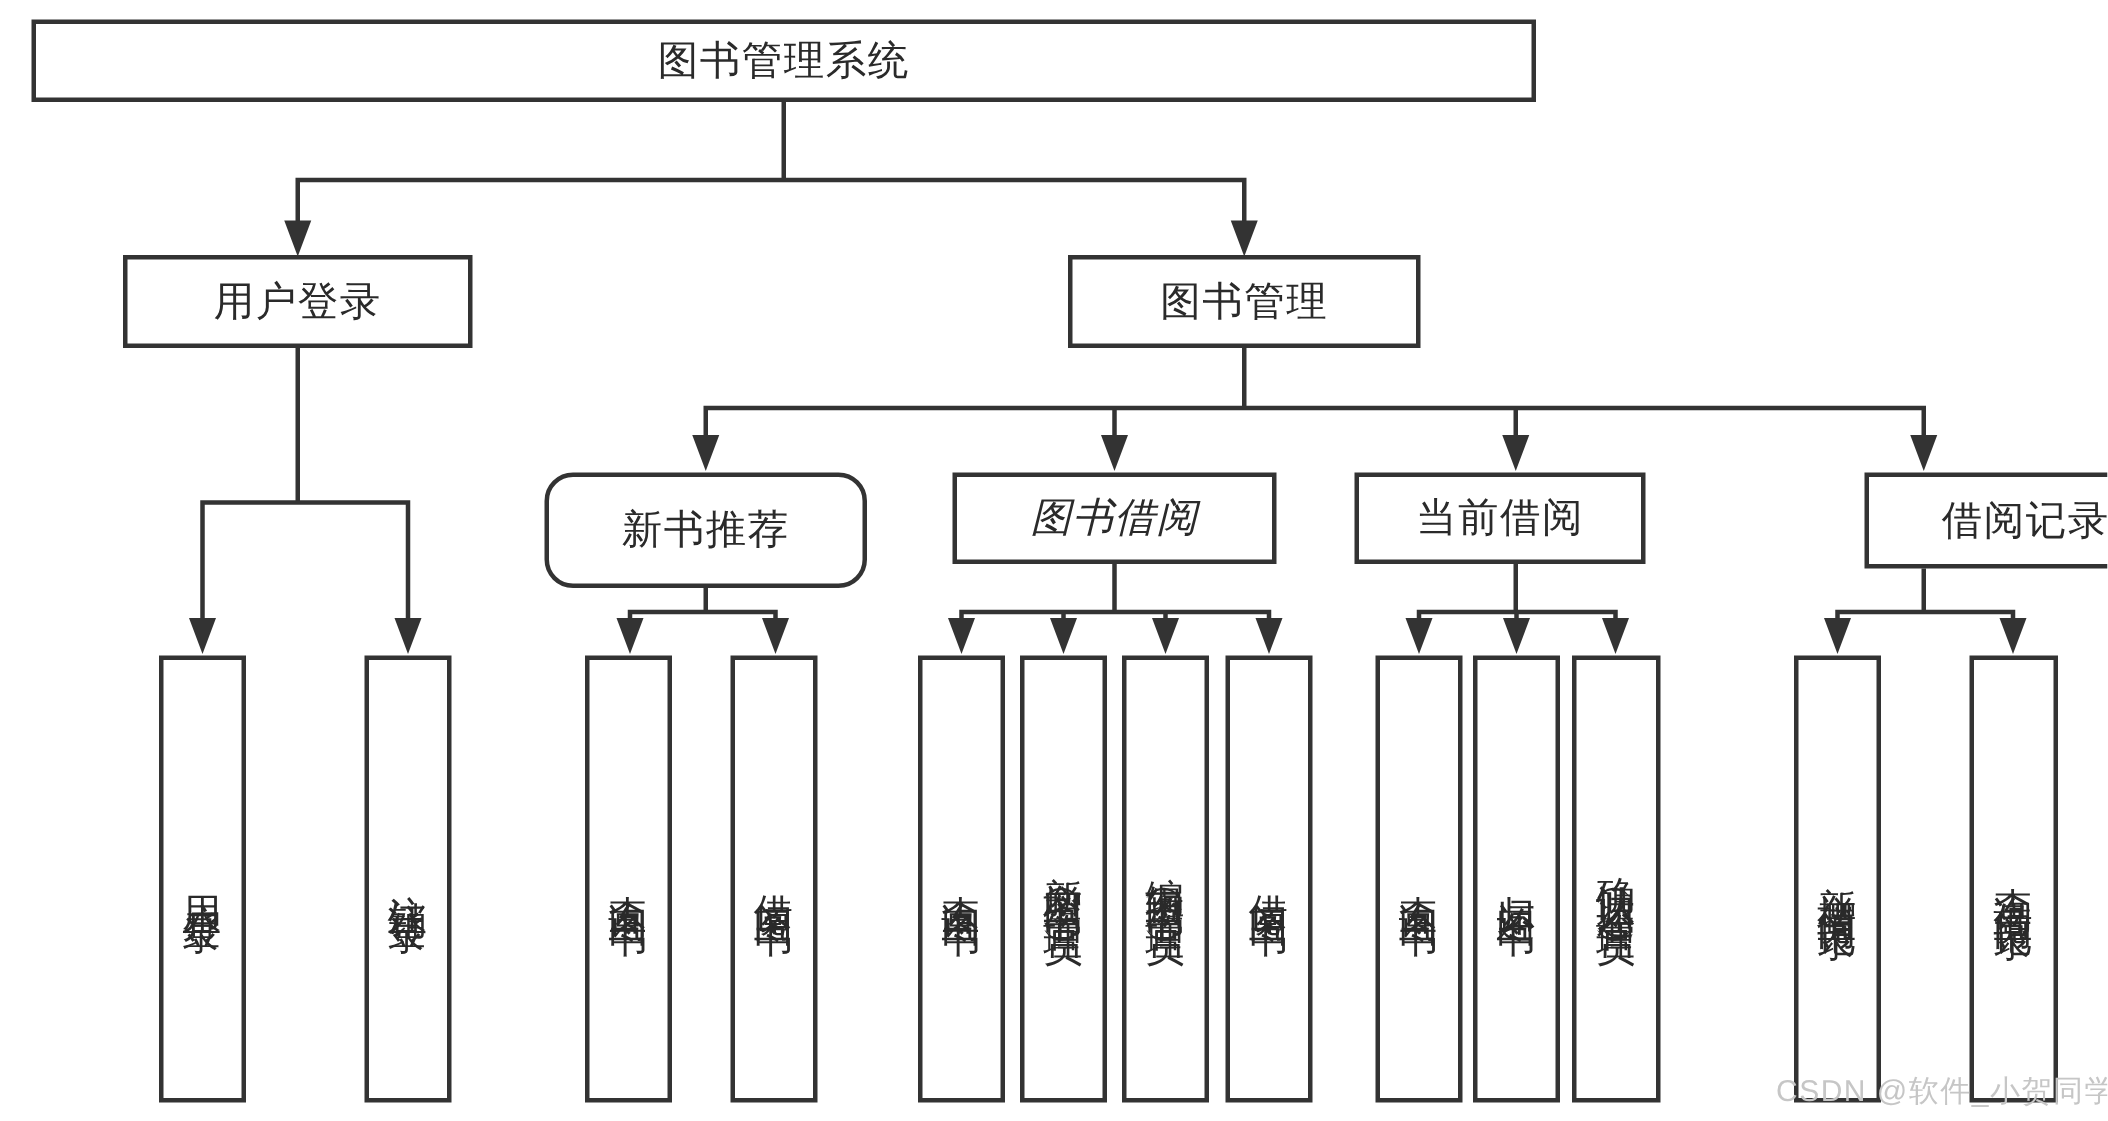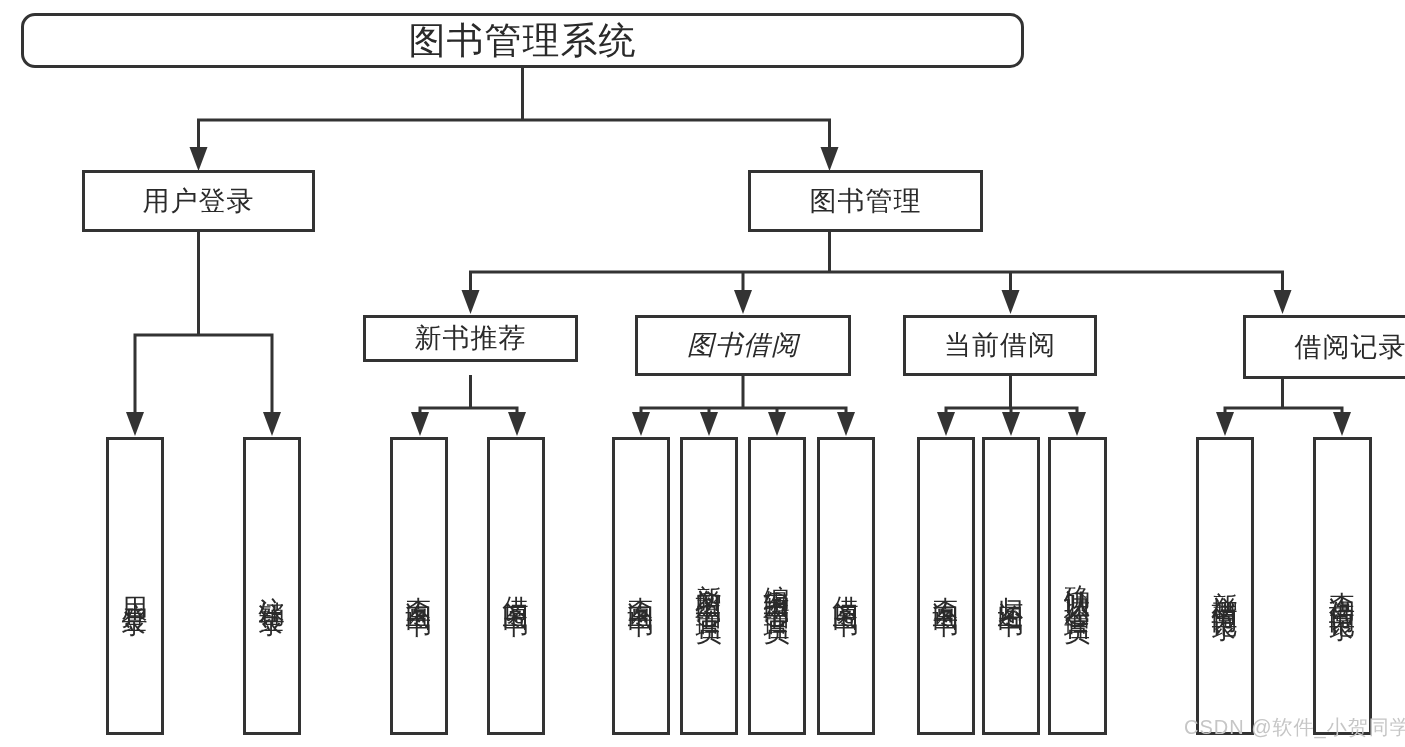--- a/index.html
+++ b/index.html
@@ -28,22 +28,21 @@
     justify-content: center;
     text-align: center;
     line-height: 1;
   }
   .hbox {
     font-size: 27px;
     letter-spacing: 1px;
     white-space: nowrap;
   }
   .root {
-    font-size: 37px;
-    border-radius: 14px;
+    font-size: 27px;
   }
   .vbox {
     writing-mode: vertical-rl;
     text-orientation: mixed;
     font-size: 26px;
     letter-spacing: 5px;
   }
   .watermark {
     position: absolute;
     left: 1184px;
@@ -115,23 +114,23 @@
       M937 412 L955 412 L946 436 Z
       M1002 412 L1020 412 L1011 436 Z
       M1068 412 L1086 412 L1077 436 Z
       M1216 412 L1234 412 L1225 436 Z
       M1333 412 L1351 412 L1342 436 Z"></path>
   </svg>
 
   <div class="box hbox root" style="left:21px; top:13px; width:1003px; height:55px;">图书管理系统</div>
 
   <div class="box hbox" style="left:82px; top:170px; width:233px; height:62px;">用户登录</div>
-  <div class="box hbox" style="left:712px; top:170px; width:235px; height:62px;margin-left:36px;">图书管理</div>
+  <div class="box hbox" style="left:712px; top:170px; width:235px; height:62px;">图书管理</div>
 
-  <div class="box hbox" style="left:363px; top:315px; width:215px; height:47px;">新书推荐</div>
+  <div class="box hbox" style="left:363px; top:315px; width:215px; height:77px;border-radius:19px;">新书推荐</div>
   <div class="box hbox" style="left:635px; top:315px; width:216px; height:61px;font-style:italic;">图书借阅</div>
   <div class="box hbox" style="left:903px; top:315px; width:194px; height:61px;">当前借阅</div>
   <div class="box hbox" style="left:1243px; top:315px; width:215px; height:64px;">借阅记录</div>
 
   <div class="box vbox" style="left:106px; top:437px; width:58px; height:298px;">用户登录</div>
   <div class="box vbox" style="left:243px; top:437px; width:58px; height:298px;">注销登录</div>
 
   <div class="box vbox" style="left:390px; top:437px; width:58px; height:298px;">查询图书</div>
   <div class="box vbox" style="left:487px; top:437px; width:58px; height:298px;">借阅图书</div>
 

